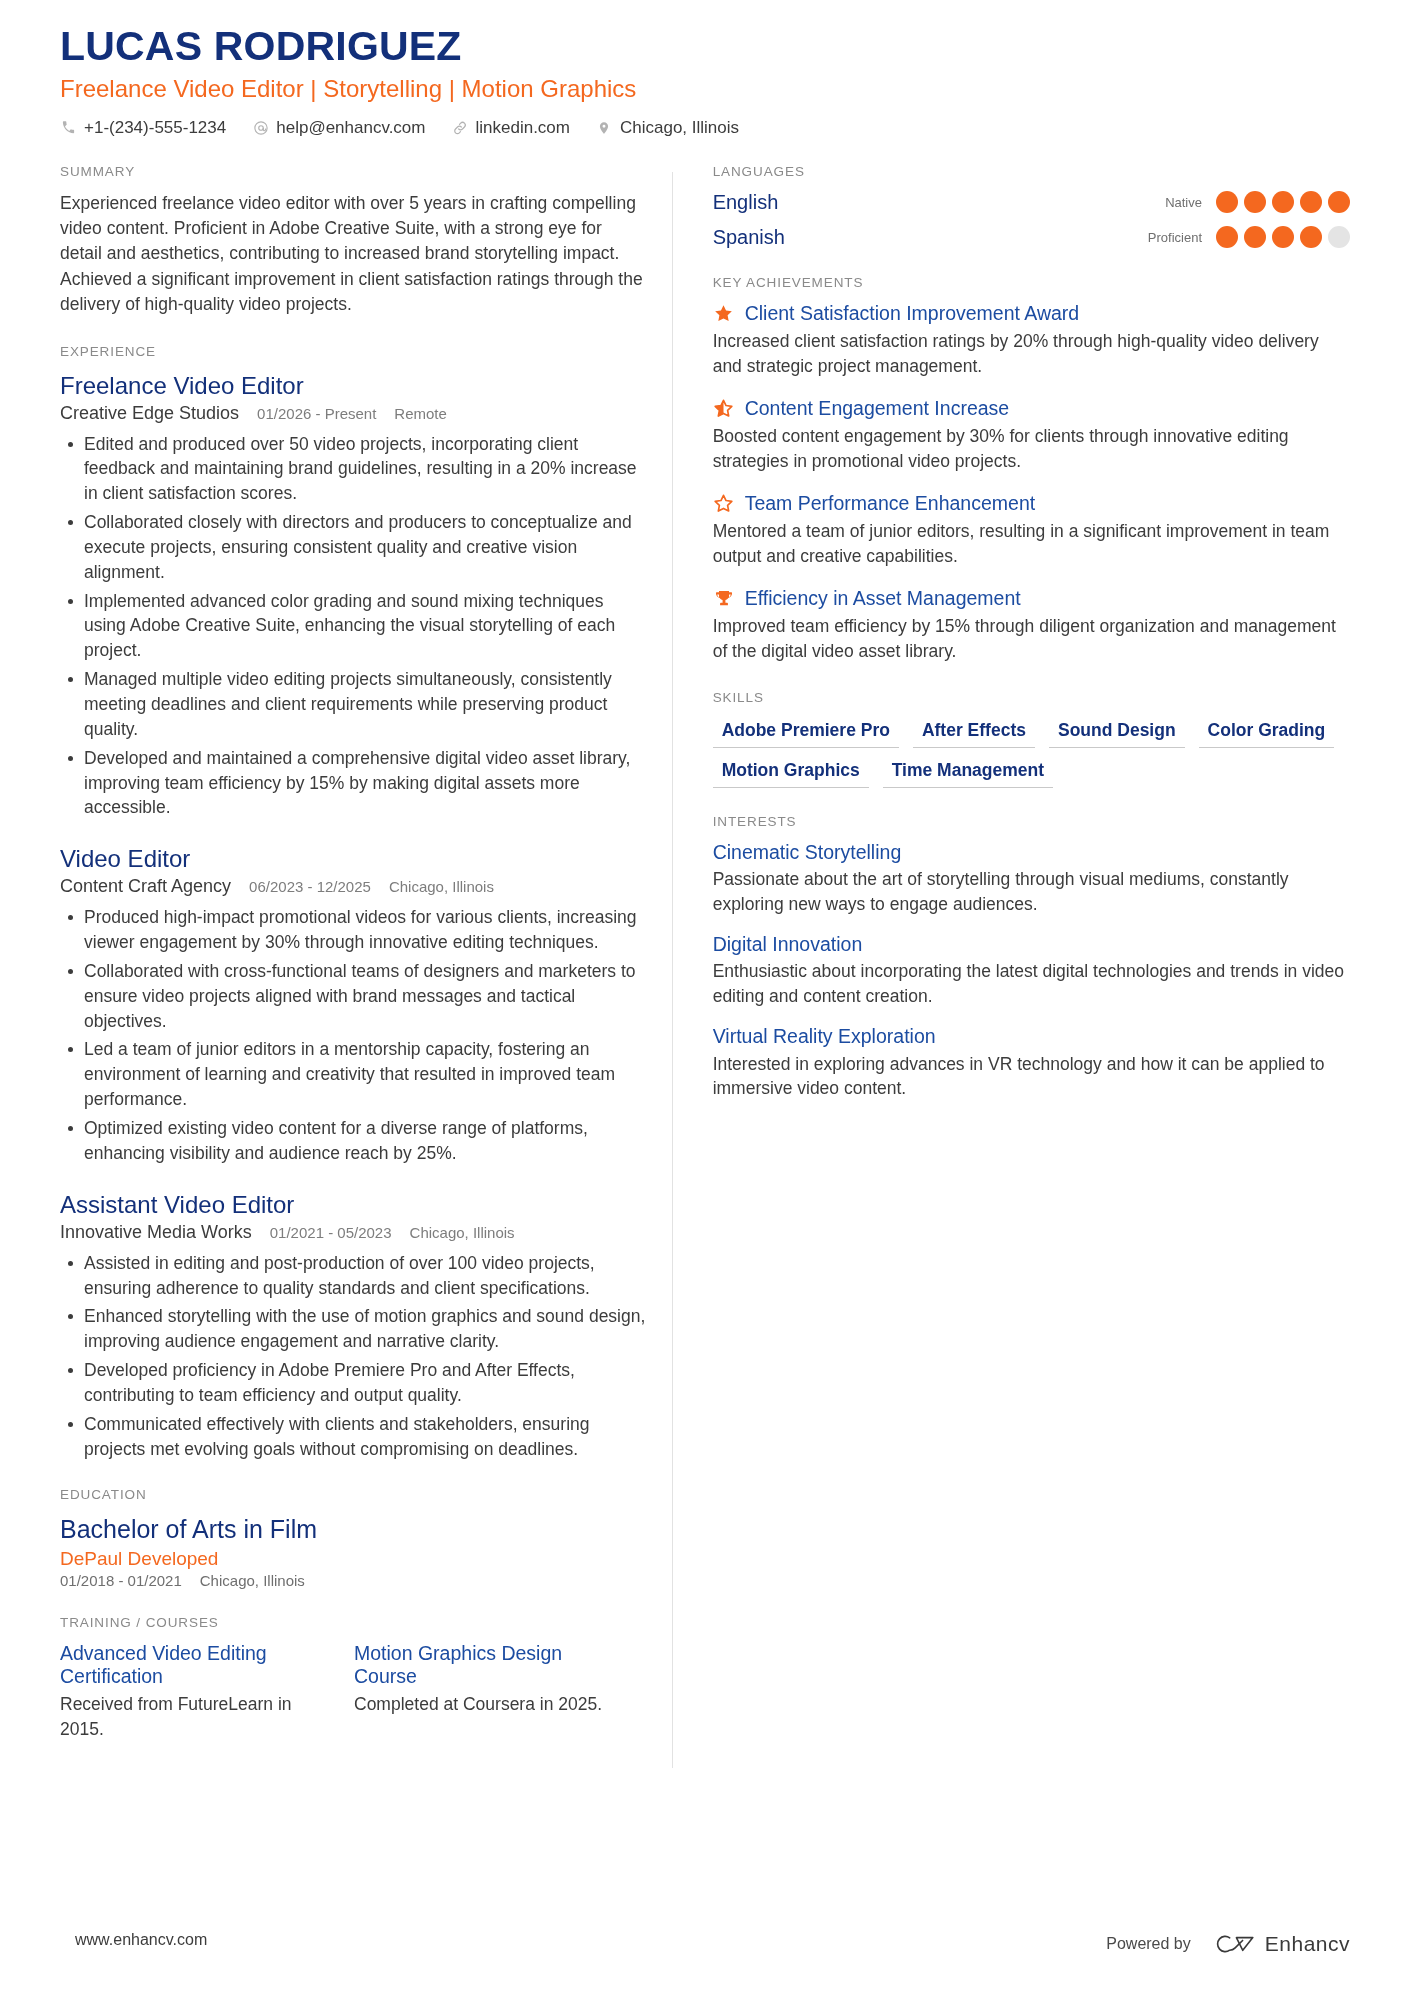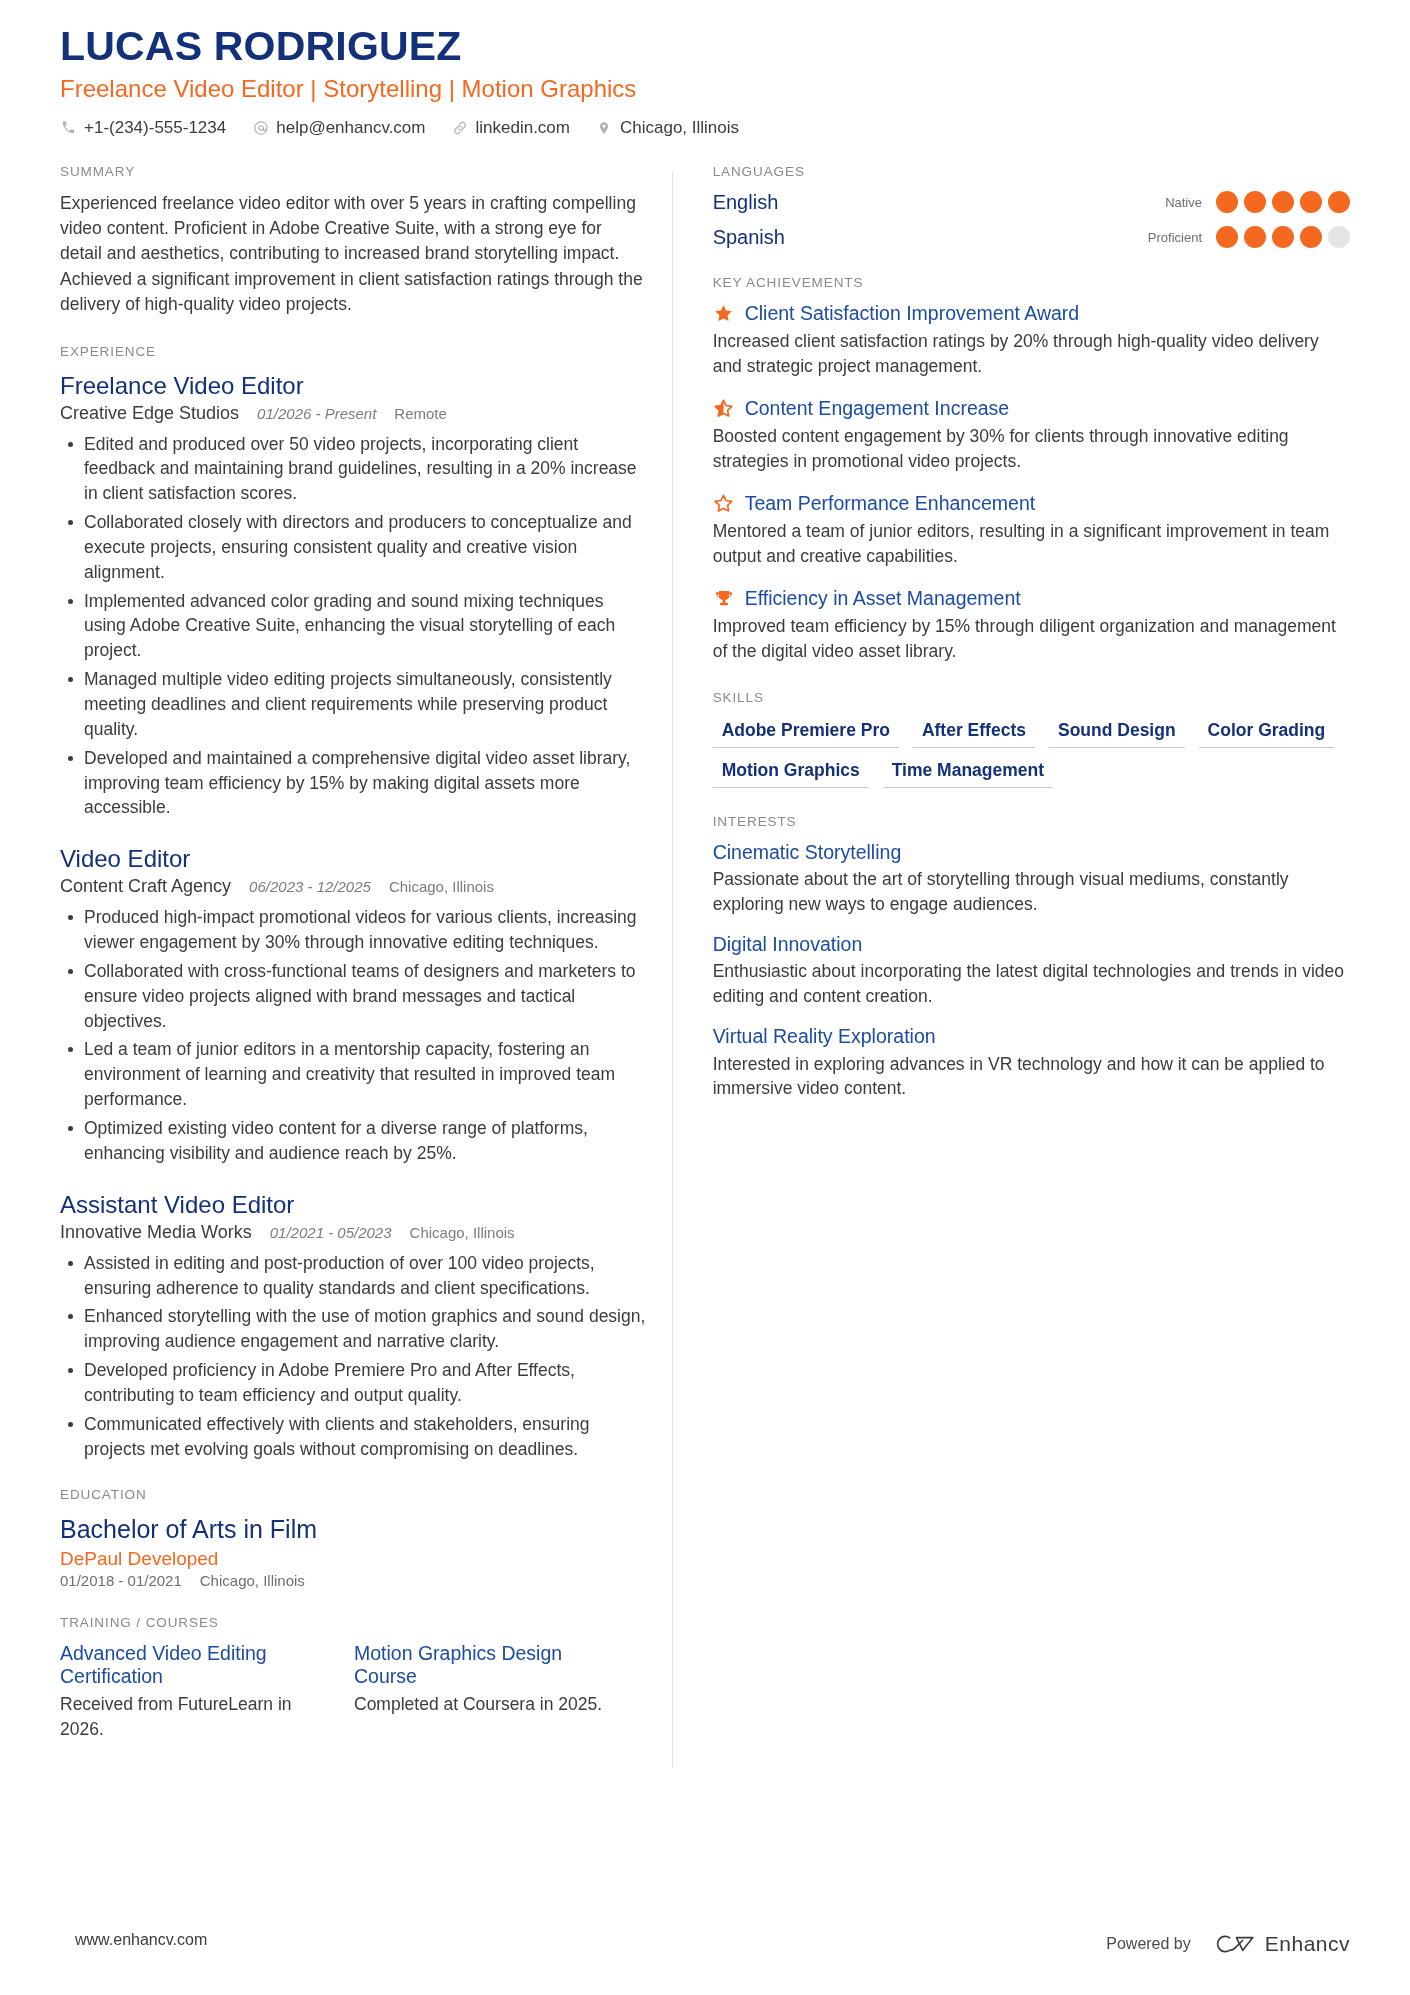--- a/index.html
+++ b/index.html
@@ -109,21 +109,20 @@
   }
   .job-company {
     font-size: 18px;
     color: #3c3c3c;
     margin-right: 18px;
   }
   .job-dates {
     font-size: 15px;
     color: #7d7d7d;
     margin-right: 18px;
-    font-style: italic;
   }
   .job-location {
     font-size: 15px;
     color: #7d7d7d;
   }
 
   ul.bullets { list-style: none; }
   ul.bullets li {
     position: relative;
     padding-left: 24px;
@@ -407,21 +406,21 @@
             <span class="edu-location">Chicago, Illinois</span>
           </div>
         </div>
       </div>
 
       <div class="section">
         <div class="section-label">TRAINING / COURSES</div>
         <div class="training-grid">
           <div class="training-item">
             <div class="training-title">Advanced Video Editing Certification</div>
-            <div class="training-desc">Received from FutureLearn in 2026.</div>
+            <div class="training-desc">Received from FutureLearn in 2015.</div>
           </div>
           <div class="training-item">
             <div class="training-title">Motion Graphics Design Course</div>
             <div class="training-desc">Completed at Coursera in 2025.</div>
           </div>
         </div>
       </div>
 
     </div>
 

